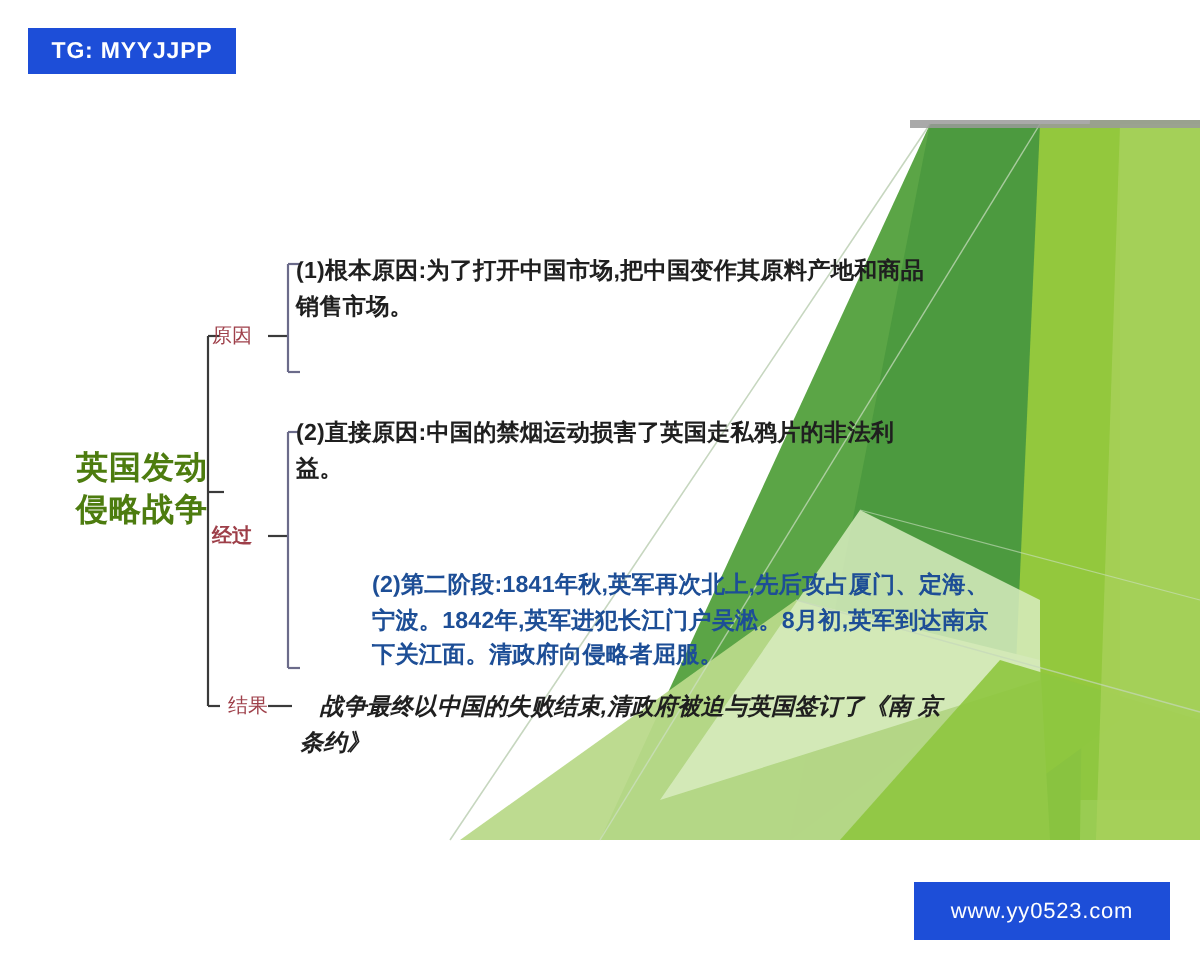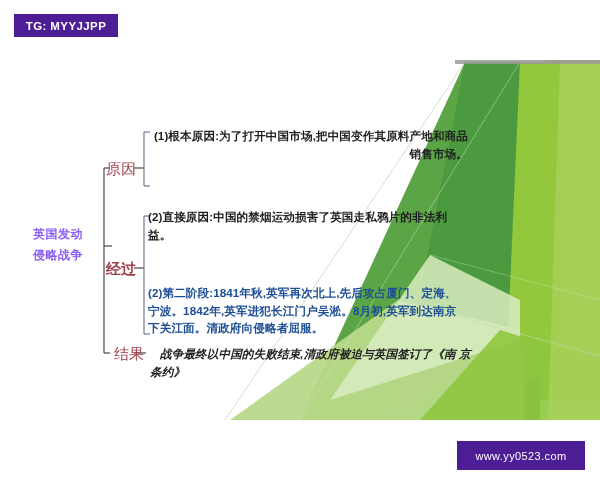--- a/index.html
+++ b/index.html
@@ -22,21 +22,21 @@
     top: 0;
     left: 0;
     width: 600px;
     height: 480px;
     pointer-events: none;
   }
 
   
   .watermark {
     position: absolute;
-    background: #4c1d95;
+    background: #1d4ed8;
     color: #ffffff;
     font-size: 12px;
     letter-spacing: .4px;
     display: flex;
     align-items: center;
     justify-content: center;
   }
   #wm-top {
     left: 14px;
     top: 14px;
@@ -49,36 +49,36 @@
     left: 457px;
     top: 441px;
     width: 128px;
     height: 29px;
     font-size: 11px;
   }
 
   
   #root-node {
     position: absolute;
-    left: 12px;
+    left: 25px;
     top: 224px;
     width: 92px;
     text-align: center;
-    color: #8b5cf6;
-    font-weight: bold;
-    font-size: 12px;
+    color: #4d7c0f;
+    font-weight: bold;
+    font-size: 16px;
     line-height: 21px;
     letter-spacing: .5px;
   }
 
   
   .branch-label {
     position: absolute;
     color: #9e3f49;
-    font-size: 15px;
+    font-size: 10px;
     line-height: 13px;
     white-space: nowrap;
     font-weight: 500;
   }
   #lbl-cause  { left: 106px; top: 162px; }
   #lbl-course { left: 106px; top: 262px; font-weight: bold; }
   #lbl-result { left: 114px; top: 347px; }
 
   
   #connectors {
@@ -93,31 +93,31 @@
     font-size: 11.6px;
     line-height: 17.6px;
     letter-spacing: .1px;
   }
   .cause-block {
     color: #1f1f1f;
     font-weight: bold;
     left: 148px;
     width: 320px;
   }
-  #cause-1 { top: 127px; text-align: right; }
+  #cause-1 { top: 127px; }
   #cause-2 { top: 170px; margin-top: 38px; }
 
   .course-block {
     color: #1d4e96;
     font-weight: bold;
     left: 148px;
     width: 320px;
   }
   #course-1 { top: 212px; }
-  #course-2 { top: 284px; }
+  #course-2 { top: 284px; margin-left: 38px; }
 
   #result-1 {
     color: #1f1f1f;
     font-weight: bold;
     left: 150px;
     top: 345px;
     width: 330px;
     text-indent: 10px;
     font-style: italic;
   }

